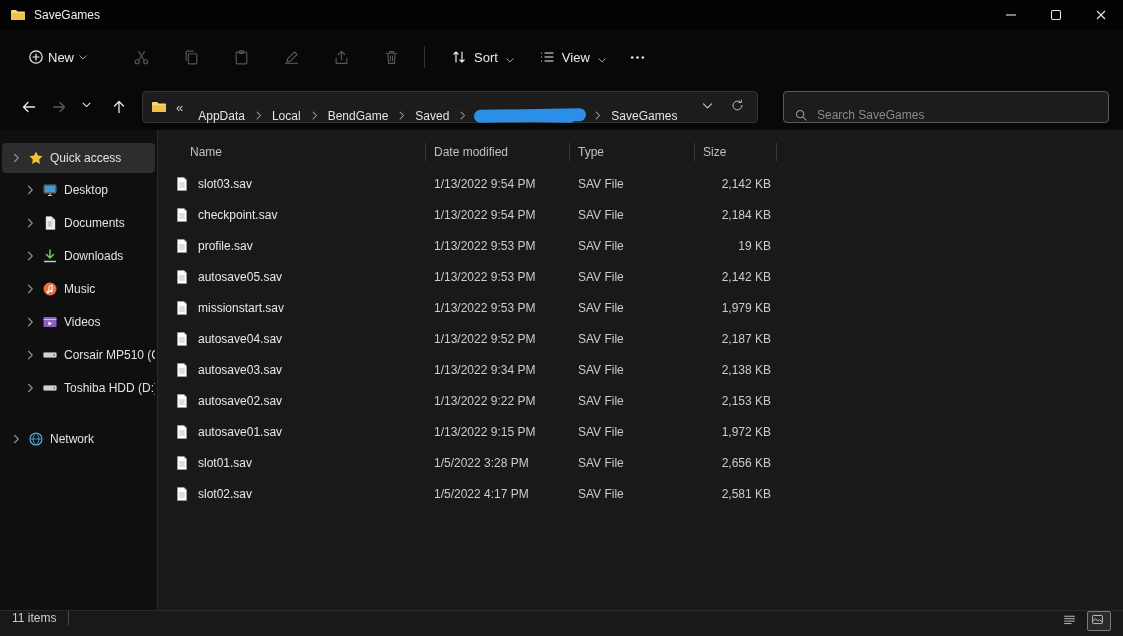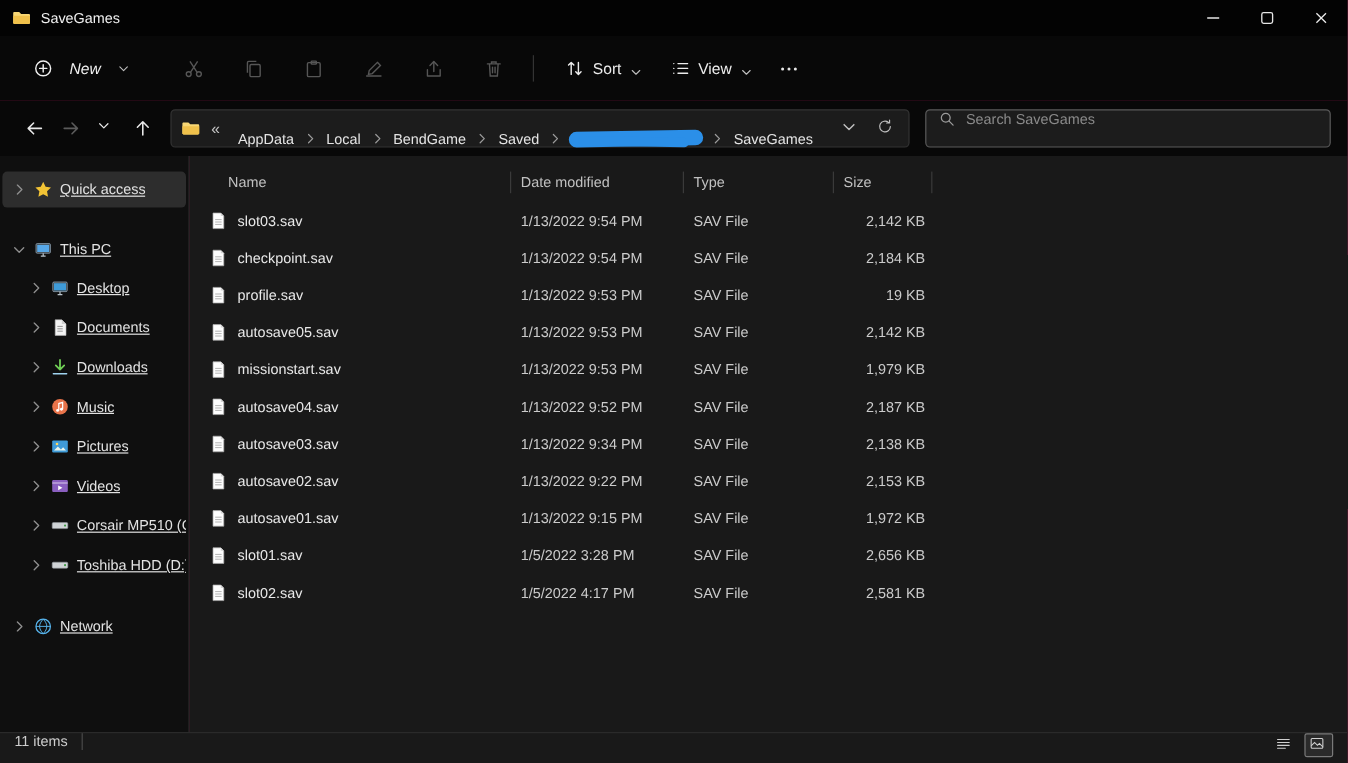--- a/index.html
+++ b/index.html
@@ -1,29 +1,29 @@
 <!DOCTYPE html>
 <html><head>
 <meta charset="utf-8">
 <style>
   * { margin:0; padding:0; box-sizing:border-box; }
   html,body { width:1123px; height:636px; overflow:hidden; }
   body { font-family:"Liberation Sans","DejaVu Sans",sans-serif; background:#191919; color:#fff; }
-  .window { width:1123px; height:636px; display:flex; flex-direction:column; background:#be185d; }
+  .window { width:1123px; height:636px; display:flex; flex-direction:column; background:#4d7c0f; }
 
   
   .titlebar { height:30px; background:#030303; display:flex; align-items:center; padding-left:10px; gap:8px; flex:0 0 auto; }
   .title-text { font-size:12px; color:#f0f0f0; }
   .win-controls { margin-left:auto; display:flex; height:100%; }
   .wc { width:45px; height:100%; display:flex; align-items:center; justify-content:center; color:#e6e6e6; background:transparent; border:none; cursor:default; }
   .wc svg { width:12px; height:12px; }
 
   
   .toolbar { height:54px; background:#080808; display:flex; align-items:center; padding:0 16px; flex:0 0 auto; }
-  .new-btn { display:flex; align-items:center; gap:14px; color:#f0f0f0; background:transparent; border:none; font-size:13px; padding:8px 12px; border-radius:4px; font-family:inherit;font-style:italic; }
+  .new-btn { display:flex; align-items:center; gap:4px; color:#f0f0f0; background:transparent; border:none; font-size:13px; padding:8px 12px; border-radius:4px; font-family:inherit; }
   .new-btn .icon17 { width:16px; height:16px; }
   .chev-sm { width:10px; height:10px; color:#bdbdbd; display:inline-flex; }
   .tb-group { display:flex; gap:12px; margin-left:22px; align-items:center; }
   .tb-icon { width:38px; height:36px; display:flex; align-items:center; justify-content:center; background:transparent; border:none; color:#e6e6e6; border-radius:4px; }
   .tb-icon.disabled { color:#565656; }
   .tb-icon svg, .icon17 svg, .chev-sm svg, .icon16 svg, .chev svg { width:100%; height:100%; display:block; }
   .tb-icon .icon17 { width:17px; height:17px; }
   .tb-sep { width:1px; height:22px; background:#333; margin:0 14px; }
   .tb-text { display:flex; align-items:flex-end; gap:7px; color:#ececec; background:transparent; border:none; font-size:13px; padding:8px 12px; border-radius:4px; font-family:inherit; }
   .tb-text .icon17 { width:16px; height:16px; }
@@ -38,34 +38,34 @@
   .ab-folder { width:16px; height:16px; flex:0 0 16px; }
   .overflow-chev { color:#c7c7c7; font-size:13px; padding:0 2px; }
   .crumbs { display:flex; align-items:center; gap:2px; flex:1; min-width:0;margin-top:17px; }
   .crumb { padding:3px 6px; color:#e4e4e4; font-size:12px; border-radius:3px; white-space:nowrap; }
   .crumb-sep { width:11px; height:11px; color:#9a9a9a; display:inline-flex; flex:0 0 11px; }
   .scribble { width:112px; height:13px; border-radius:7px; position:relative; transform:rotate(-1deg); margin:0 4px; flex:0 0 112px; }
   .scribble::after { content:""; position:absolute; left:8px; top:5px; right:12px; height:8px; background:inherit; border-radius:6px; transform:rotate(2deg); }
   .ab-right { display:flex; align-items:center; gap:10px; margin-left:auto; }
   .ab-btn { background:transparent; border:none; color:#c0c0c0; width:20px; height:20px; display:flex; align-items:center; justify-content:center; }
   .ab-btn svg { width:13px; height:13px; }
-  .searchbox { margin-left:13px; flex:1; height:32px; background:#1c1c1c; border:1px solid #5a5a5a; border-radius:4px; display:flex; align-items:flex-start; padding:0 10px; gap:9px; }
+  .searchbox { margin-left:25px; flex:1; height:32px; background:#1c1c1c; border:1px solid #5a5a5a; border-radius:4px; display:flex; align-items:flex-end; padding:0 10px; gap:9px; }
   .search-icon { width:14px; height:14px; color:#9a9a9a; flex:0 0 14px; }
   .search-icon svg { width:100%; height:100%; }
   .searchbox input { flex:1; background:transparent; border:none; outline:none; color:#ddd; font-size:12px; font-family:inherit; }
   .searchbox input::placeholder { color:#8a8a8a; }
 
   
   .main { flex:1; display:flex; min-height:0; }
   .sidebar { width:158px; background:#0f0f0f; border-right:1px solid #2a2a2a; padding-top:12px; flex:0 0 158px; }
   .side-item { height:30px; display:flex; align-items:center; gap:6px; padding-left:8px; margin:1px 2px; border-radius:4px; color:#e2e2e2; font-size:12px; }
   .side-item.child { padding-left:22px; height:32px; }
   .side-item.selected { background:#2d2d2d; }
   .side-item.gap { margin-top:20px; }
-  .side-label { white-space:nowrap; overflow:hidden;text-decoration:underline; }
+  .side-label { white-space:nowrap; overflow:hidden; }
   .chev { width:12px; height:12px; color:#8f8f8f; flex:0 0 12px; display:inline-flex; }
   .icon16 { width:16px; height:16px; display:inline-flex; flex:0 0 16px; }
 
   .filearea { flex:1; background:#191919; padding:10px 0 0 16px; display:flex; flex-direction:column; min-width:0; }
   .list-header { display:grid; grid-template-columns:252px 144px 125px 82px; height:24px; align-items:center; color:#c0c0c0; font-size:12px; margin-bottom:4px; }
   .hcell { border-right:1px solid #3a3a3a; height:18px; line-height:18px; padding-left:8px; white-space:nowrap; }
   .hcell-0 { padding-left:16px; }
   .rows { flex:1; overflow:hidden; }
   .frow { display:grid; grid-template-columns:252px 144px 125px 82px; height:31px; align-items:center; font-size:12px; color:#cbcbcb; border-radius:4px; }
   .cell.name { display:flex; align-items:center; gap:8px; color:#e8e8e8; white-space:nowrap; }
@@ -330,35 +330,20 @@
               <path d="M6 3l5 5-5 5" fill="none" stroke="currentColor" stroke-width="1.5" stroke-linecap="round" stroke-linejoin="round"></path>
             </svg>
           </span>
           <span class="icon16">
             <svg viewBox="0 0 16 16">
               <path d="M8 1.5l2 4.1 4.5.6-3.3 3.2.8 4.5L8 11.8l-4 2.1.8-4.5L1.5 6.2 6 5.6z" fill="#f2c335"></path>
             </svg>
           </span>
           <span class="side-label">Quick access</span>
         </div>
-        <div class="side-item gap">
-          <span class="chev">
-            <svg viewBox="0 0 16 16">
-              <path d="M3 6l5 5 5-5" fill="none" stroke="currentColor" stroke-width="1.5" stroke-linecap="round" stroke-linejoin="round"></path>
-            </svg>
-          </span>
-          <span class="icon16">
-            <svg viewBox="0 0 16 16">
-              <rect x="2" y="3" width="12" height="8" rx="1" fill="#3e3e3e" stroke="#9ab2c6" stroke-width=".6"></rect>
-              <rect x="3" y="4" width="10" height="6" fill="#57a8e8"></rect>
-              <path d="M6 13.5h4M8 11v2.5" stroke="#b9c4cc" stroke-width="1"></path>
-            </svg>
-          </span>
-          <span class="side-label">This PC</span>
-        </div>
         <div class="side-item child">
           <span class="chev">
             <svg viewBox="0 0 16 16">
               <path d="M6 3l5 5-5 5" fill="none" stroke="currentColor" stroke-width="1.5" stroke-linecap="round" stroke-linejoin="round"></path>
             </svg>
           </span>
           <span class="icon16">
             <svg viewBox="0 0 16 16">
               <rect x="2" y="3" width="12" height="8" rx="1" fill="#3e3e3e" stroke="#9ab2c6" stroke-width=".6"></rect>
               <rect x="3" y="4" width="10" height="6" fill="#3f9bd8"></rect>
@@ -404,35 +389,20 @@
           </span>
           <span class="icon16">
             <svg viewBox="0 0 16 16">
               <circle cx="8" cy="8" r="6.5" fill="#e8734a"></circle>
               <path d="M7 11V5.3l3.2-1V10" stroke="#fff" stroke-width="1" fill="none"></path>
               <circle cx="6" cy="11" r="1.2" fill="#fff"></circle>
               <circle cx="9.2" cy="10" r="1.2" fill="#fff"></circle>
             </svg>
           </span>
           <span class="side-label">Music</span>
-        </div>
-        <div class="side-item child">
-          <span class="chev">
-            <svg viewBox="0 0 16 16">
-              <path d="M6 3l5 5-5 5" fill="none" stroke="currentColor" stroke-width="1.5" stroke-linecap="round" stroke-linejoin="round"></path>
-            </svg>
-          </span>
-          <span class="icon16">
-            <svg viewBox="0 0 16 16">
-              <rect x="1.5" y="3" width="13" height="10" rx="1" fill="#3f9bd8"></rect>
-              <path d="M3 11.5l3.2-3.5 2.6 2.6 1.8-1.8 2.4 2.7z" fill="#e9f5ec"></path>
-              <circle cx="5.5" cy="6" r="1.1" fill="#ffd75e"></circle>
-            </svg>
-          </span>
-          <span class="side-label">Pictures</span>
         </div>
         <div class="side-item child">
           <span class="chev">
             <svg viewBox="0 0 16 16">
               <path d="M6 3l5 5-5 5" fill="none" stroke="currentColor" stroke-width="1.5" stroke-linecap="round" stroke-linejoin="round"></path>
             </svg>
           </span>
           <span class="icon16">
             <svg viewBox="0 0 16 16">
               <rect x="1.5" y="3" width="13" height="10" rx="1" fill="#8a5fc0"></rect>

